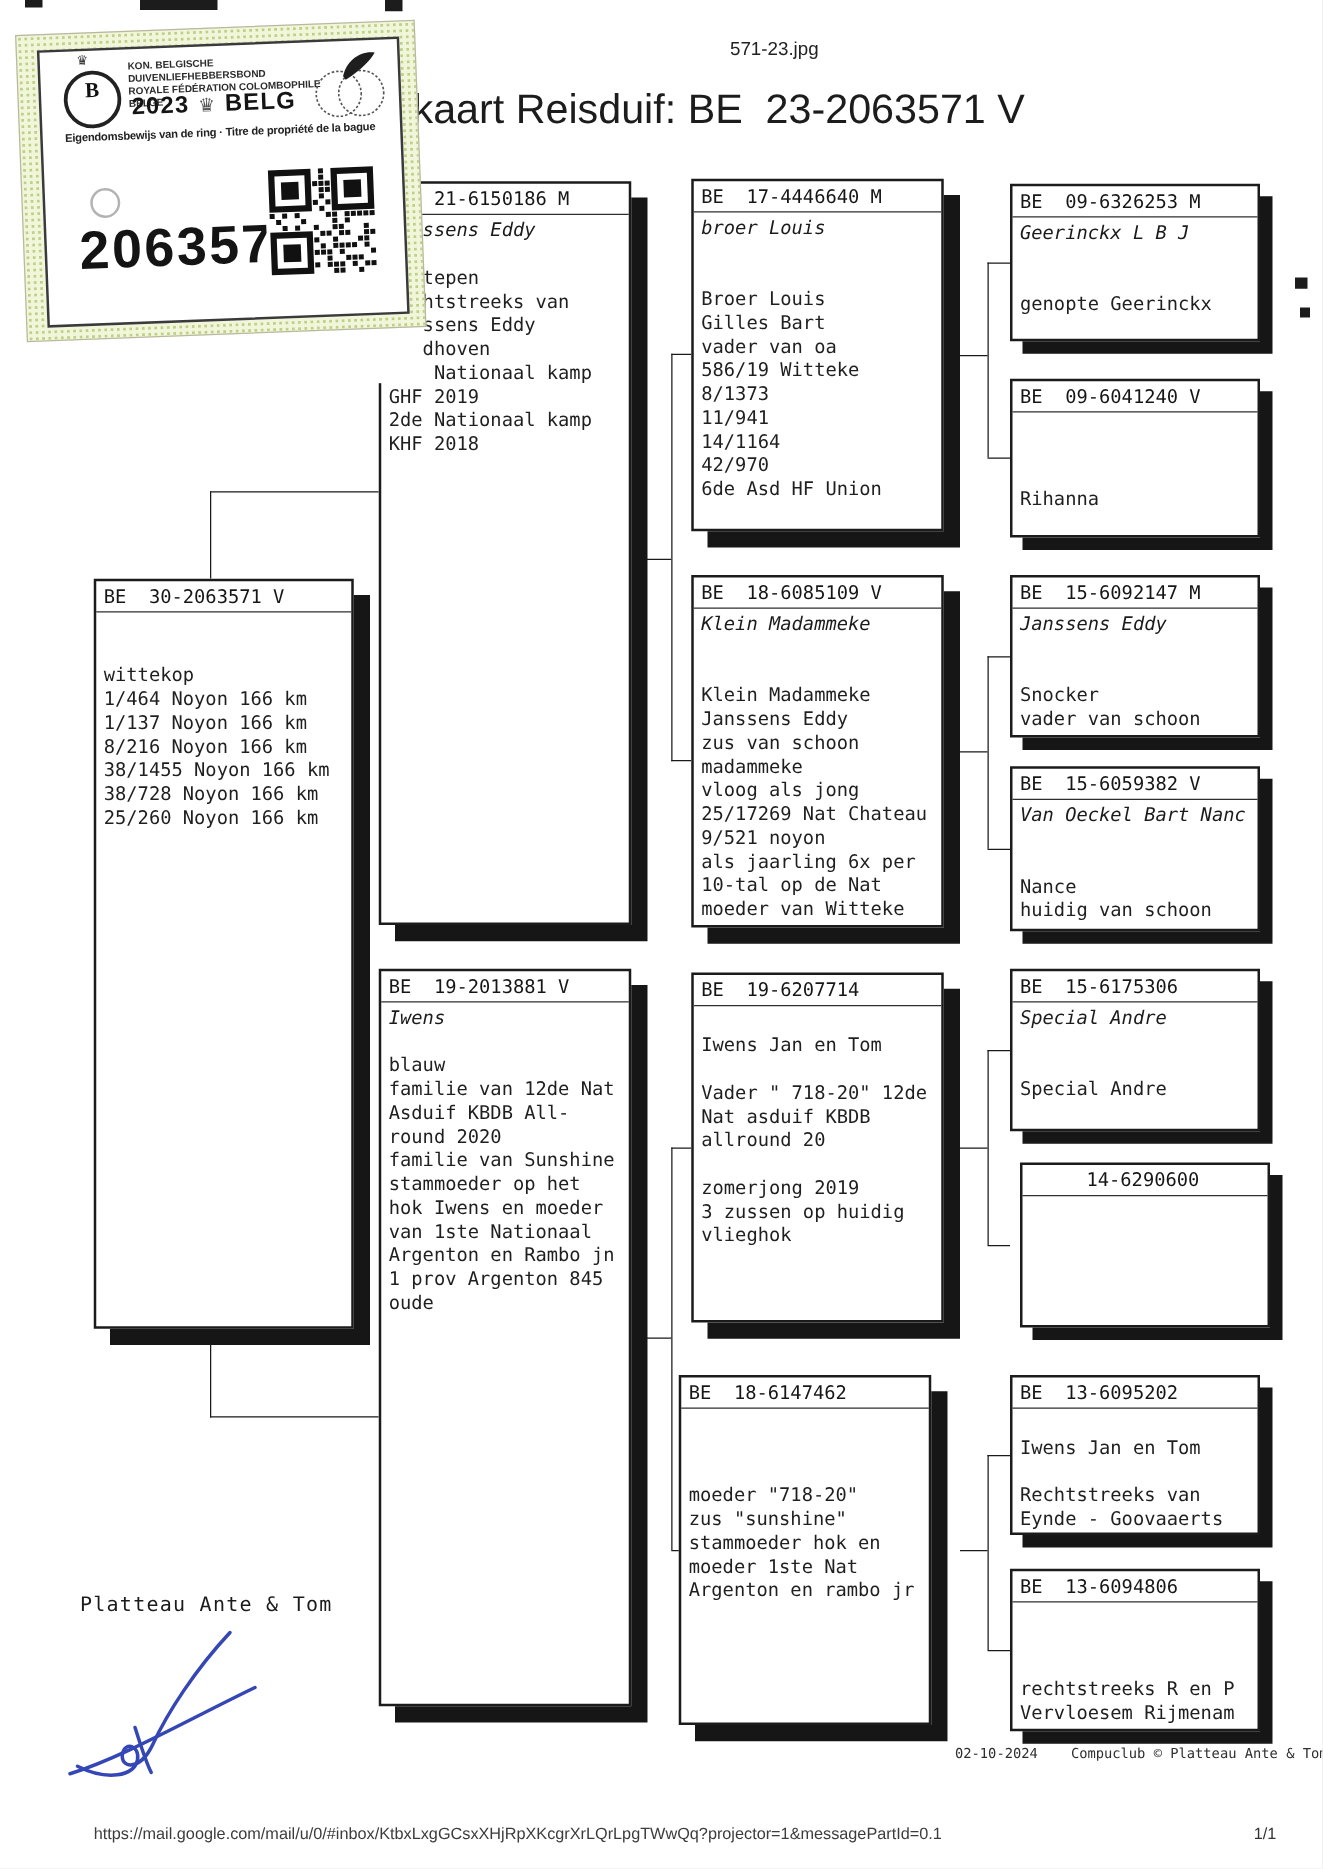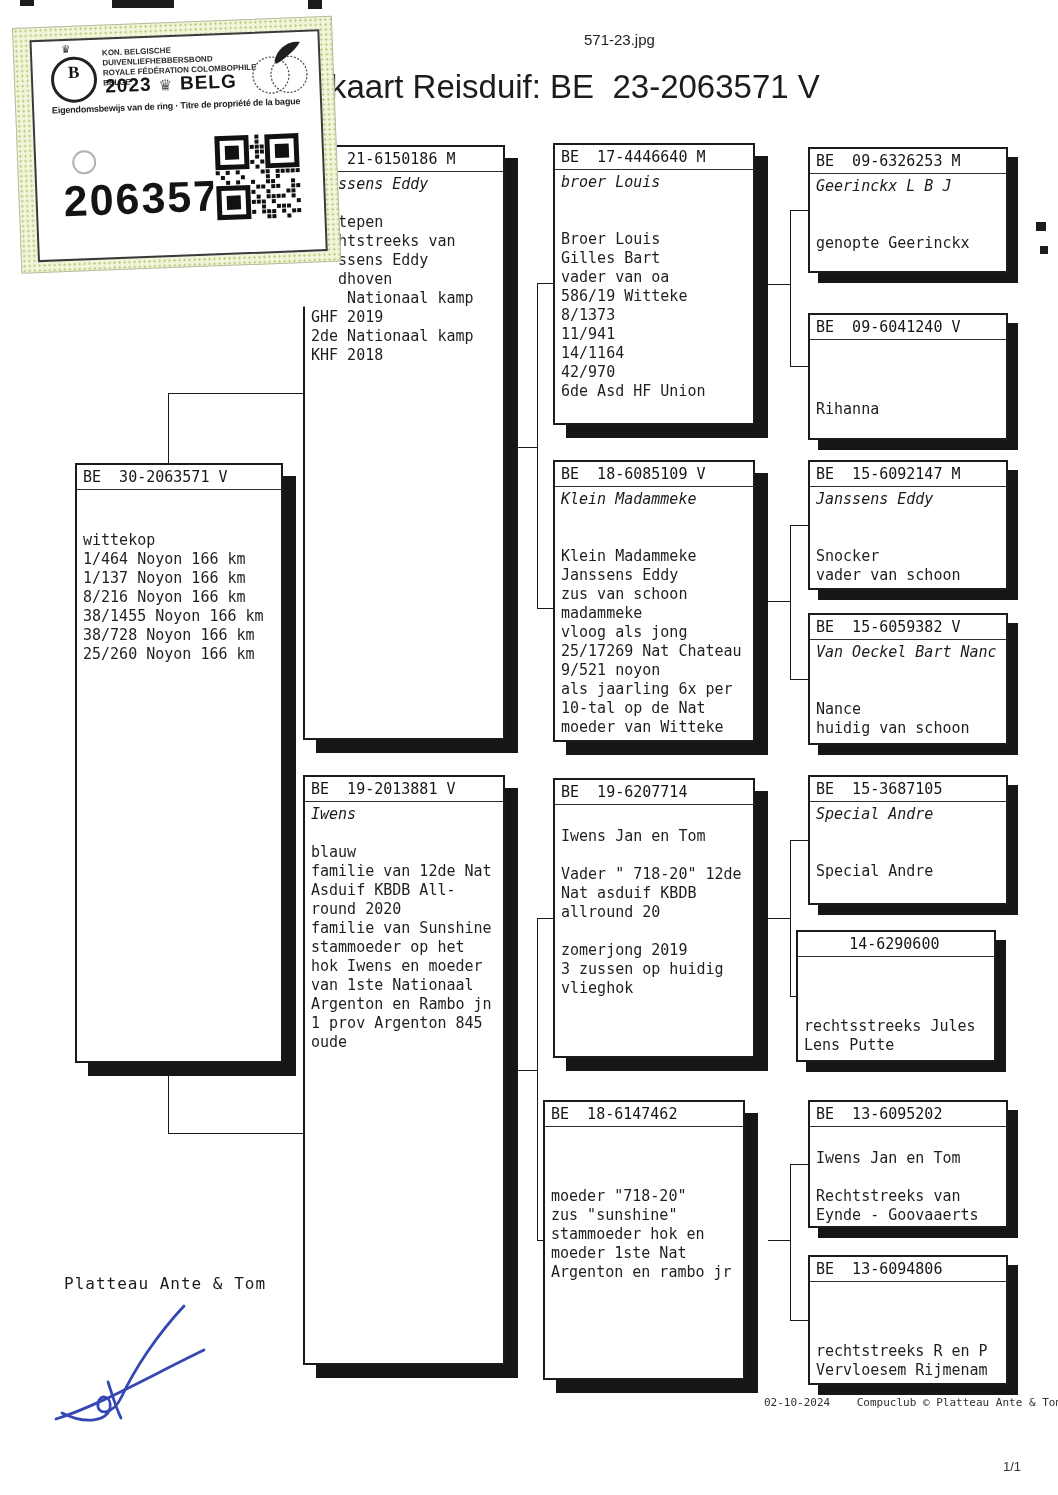--- a/index.html
+++ b/index.html
@@ -204,21 +204,21 @@
 Argenton en rambo jr</div>
   </div>
 
   <div class="pbox small" style="left:808px;top:147px;width:200px;height:126px">
     <div class="ring">BE  09-6326253 M</div>
     <div class="bname">Geerinckx L B J</div>
     <div class="bbody">
 
 genopte Geerinckx</div>
   </div>
-  <div class="pbox small" style="left:808px;top:313px;width:200px;height:127px">
+  <div class="pbox small" style="left:808px;top:303px;width:200px;height:127px">
     <div class="ring">BE  09-6041240 V</div>
     <div class="bname"></div>
     <div class="bbody">
 
 Rihanna</div>
   </div>
   <div class="pbox small" style="left:808px;top:460px;width:200px;height:130px">
     <div class="ring">BE  15-6092147 M</div>
     <div class="bname">Janssens Eddy</div>
     <div class="bbody">
@@ -228,33 +228,29 @@
   </div>
   <div class="pbox small" style="left:808px;top:613px;width:200px;height:132px">
     <div class="ring">BE  15-6059382 V</div>
     <div class="bname">Van Oeckel Bart Nanc</div>
     <div class="bbody">
 
 Nance
 huidig van schoon</div>
   </div>
   <div class="pbox small" style="left:808px;top:775px;width:200px;height:130px">
-    <div class="ring">BE  15-3687105</div>
+    <div class="ring">BE  15-6175306</div>
     <div class="bname">Special Andre</div>
     <div class="bbody">
 
 Special Andre</div>
   </div>
-  <div class="pbox small" style="left:796px;top:930px;width:200px;height:132px">
+  <div class="pbox small" style="left:816px;top:930px;width:200px;height:132px">
     <div class="ring">     14-6290600</div>
     <div class="bname"></div>
-    <div class="bbody">
-
-rechtsstreeks Jules
-Lens Putte</div>
   </div>
   <div class="pbox small" style="left:808px;top:1100px;width:200px;height:128px">
     <div class="ring">BE  13-6095202</div>
     <div class="bname"></div>
     <div class="bbody">Iwens Jan en Tom
 
 Rechtstreeks van
 Eynde - Goovaaerts</div>
   </div>
   <div class="pbox small" style="left:808px;top:1255px;width:200px;height:130px">
@@ -368,15 +364,16 @@
   <div class="signature">
     <svg width="175" height="132" viewBox="0 0 175 132">
       <g fill="none" stroke="#3547b5" stroke-width="2.8" stroke-linecap="round">
         <path d="M10,115 C34,127 55,123 58,110 C60,98 48,95 46,105 C44,117 60,119 70,98 C82,72 104,38 132,8"></path>
         <path d="M4,121 C46,108 98,78 152,52"></path>
         <path d="M56,84 C60,96 64,110 69,120"></path>
       </g>
     </svg>
   </div>
   <div class="cardfooter">02-10-2024    Compuclub © Platteau Ante &amp; Tom</div>
+  <div class="urlbar">https://mail.google.com/mail/u/0/#inbox/KtbxLxgGCsxXHjRpXKcgrXrLQrLpgTWwQq?projector=1&amp;messagePartId=0.1</div>
   <div class="pageind">1/1</div>
 
 </div>
 
 </body></html>

